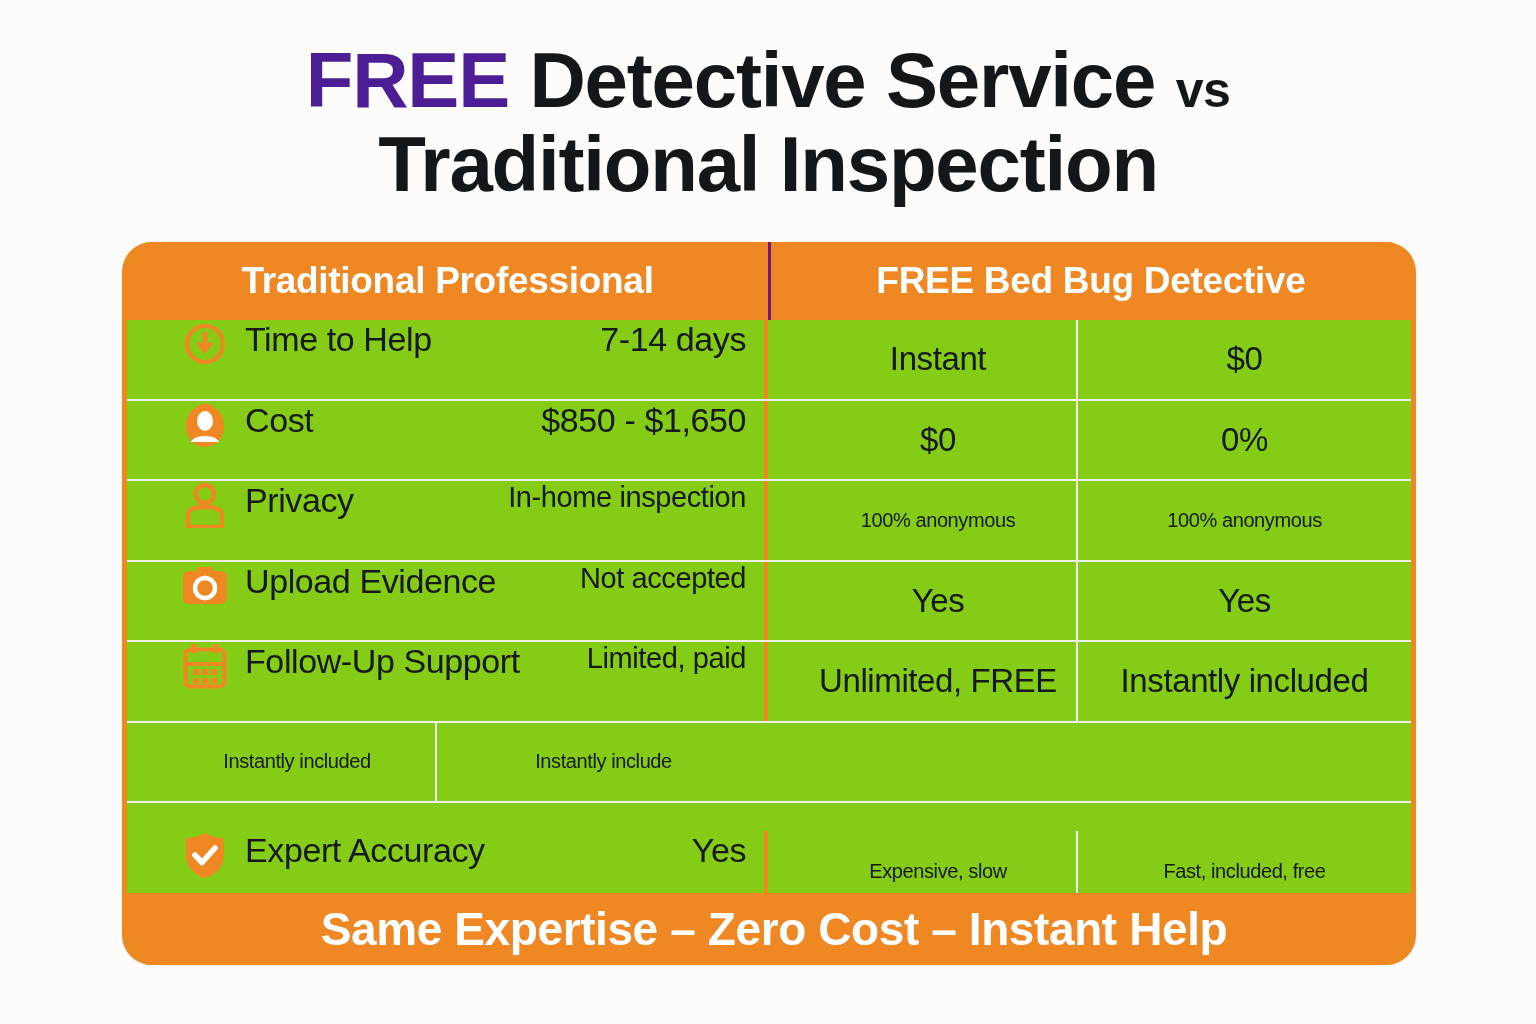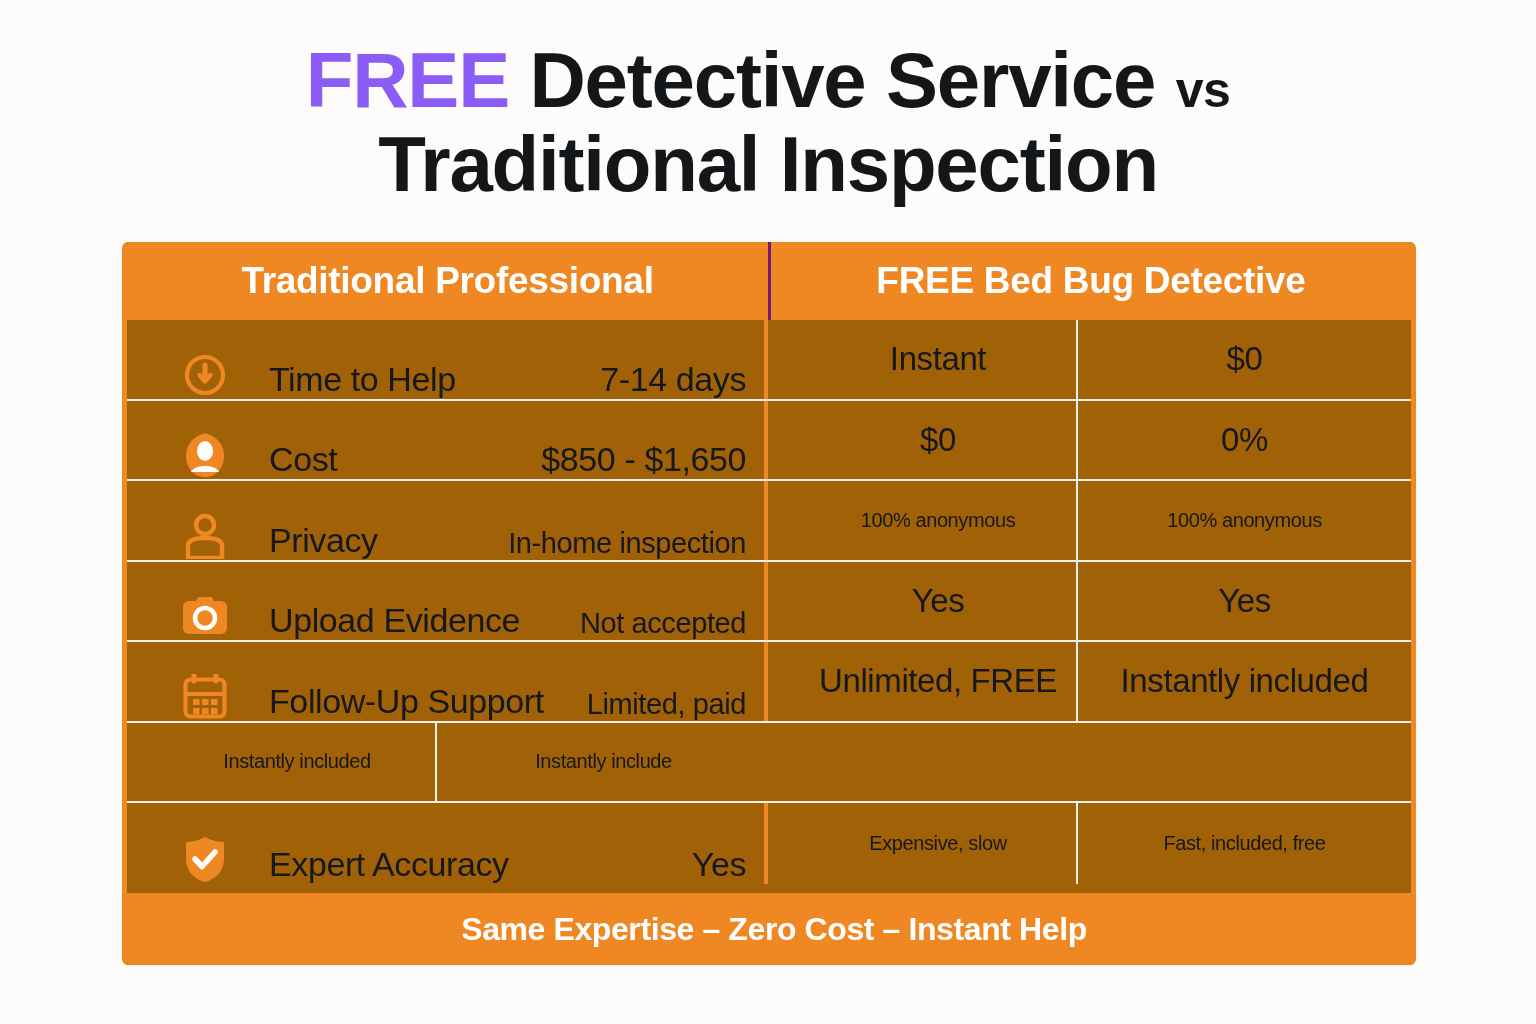--- a/index.html
+++ b/index.html
@@ -25,35 +25,35 @@
     text-align:center;
   }
   .title-line {
     font-size:78px;
     font-weight:bold;
     line-height:1.08;
     color:#14171A;
     letter-spacing:-1.2px;
     white-space:nowrap;
   }
-  .title-free { color:#8b5cf6;text-align:center; }
+  .title-free { color:#4c1d95;text-align:center; }
   .title-vs {
     font-size:50px;
     font-weight:bold;
     letter-spacing:-0.5px;
     margin-top:36px;
   }
 
   
   .card {
     position:absolute;
     left:122px; top:242px;
     width:1294px; height:723px;
-    background:#a16207;
-    border-radius:6px;
+    background:#84cc16;
+    border-radius:30px;
     border-left:5px solid #EF8722;
     border-right:5px solid #EF8722;
     overflow:hidden;
     box-shadow:0 1px 3px rgba(0,0,0,0.05);
   }
 
   
   .card-header {
     display:flex;
     height:78px;
@@ -73,31 +73,30 @@
   .hcell.right { width:643px; border-left:3px solid #701a75; }
 
   
   .card-body { position:relative; }
 
   .row {
     display:flex;
     height:80.5px;
     border-bottom:2px solid #EFEFEE;
   }
-  .row:last-child { border-bottom:none; }
+  .row:last-child { border-bottom:none;margin-top:28px; }
 
   
   .cell-left {
     width:641px;
     display:flex;
-    align-items:flex-end;
+    align-items:flex-start;
     padding-left:54px;
     padding-right:18px;
     border-right:4px solid #EF8722;
-    gap:24px;
   }
   .icon-box {
     width:48px; height:48px;
     flex:0 0 48px;
     display:flex; align-items:center; justify-content:center;
     margin-right:16px;
   }
   .icon-box svg { display:block; }
 
   .label {
@@ -133,21 +132,21 @@
   
   .card-footer {
     position:absolute;
     left:0; bottom:0;
     width:1294px; height:72px;
     background:#EF8722;
     display:flex;
     align-items:center;
     justify-content:center;
     color:#FFFFFF;
-    font-size:32px;
+    font-size:46px;
     font-weight:bold;
     letter-spacing:-0.4px;
     white-space:nowrap;
   }
 </style>
 </head>
 <body>
 
 <div class="page">
 

